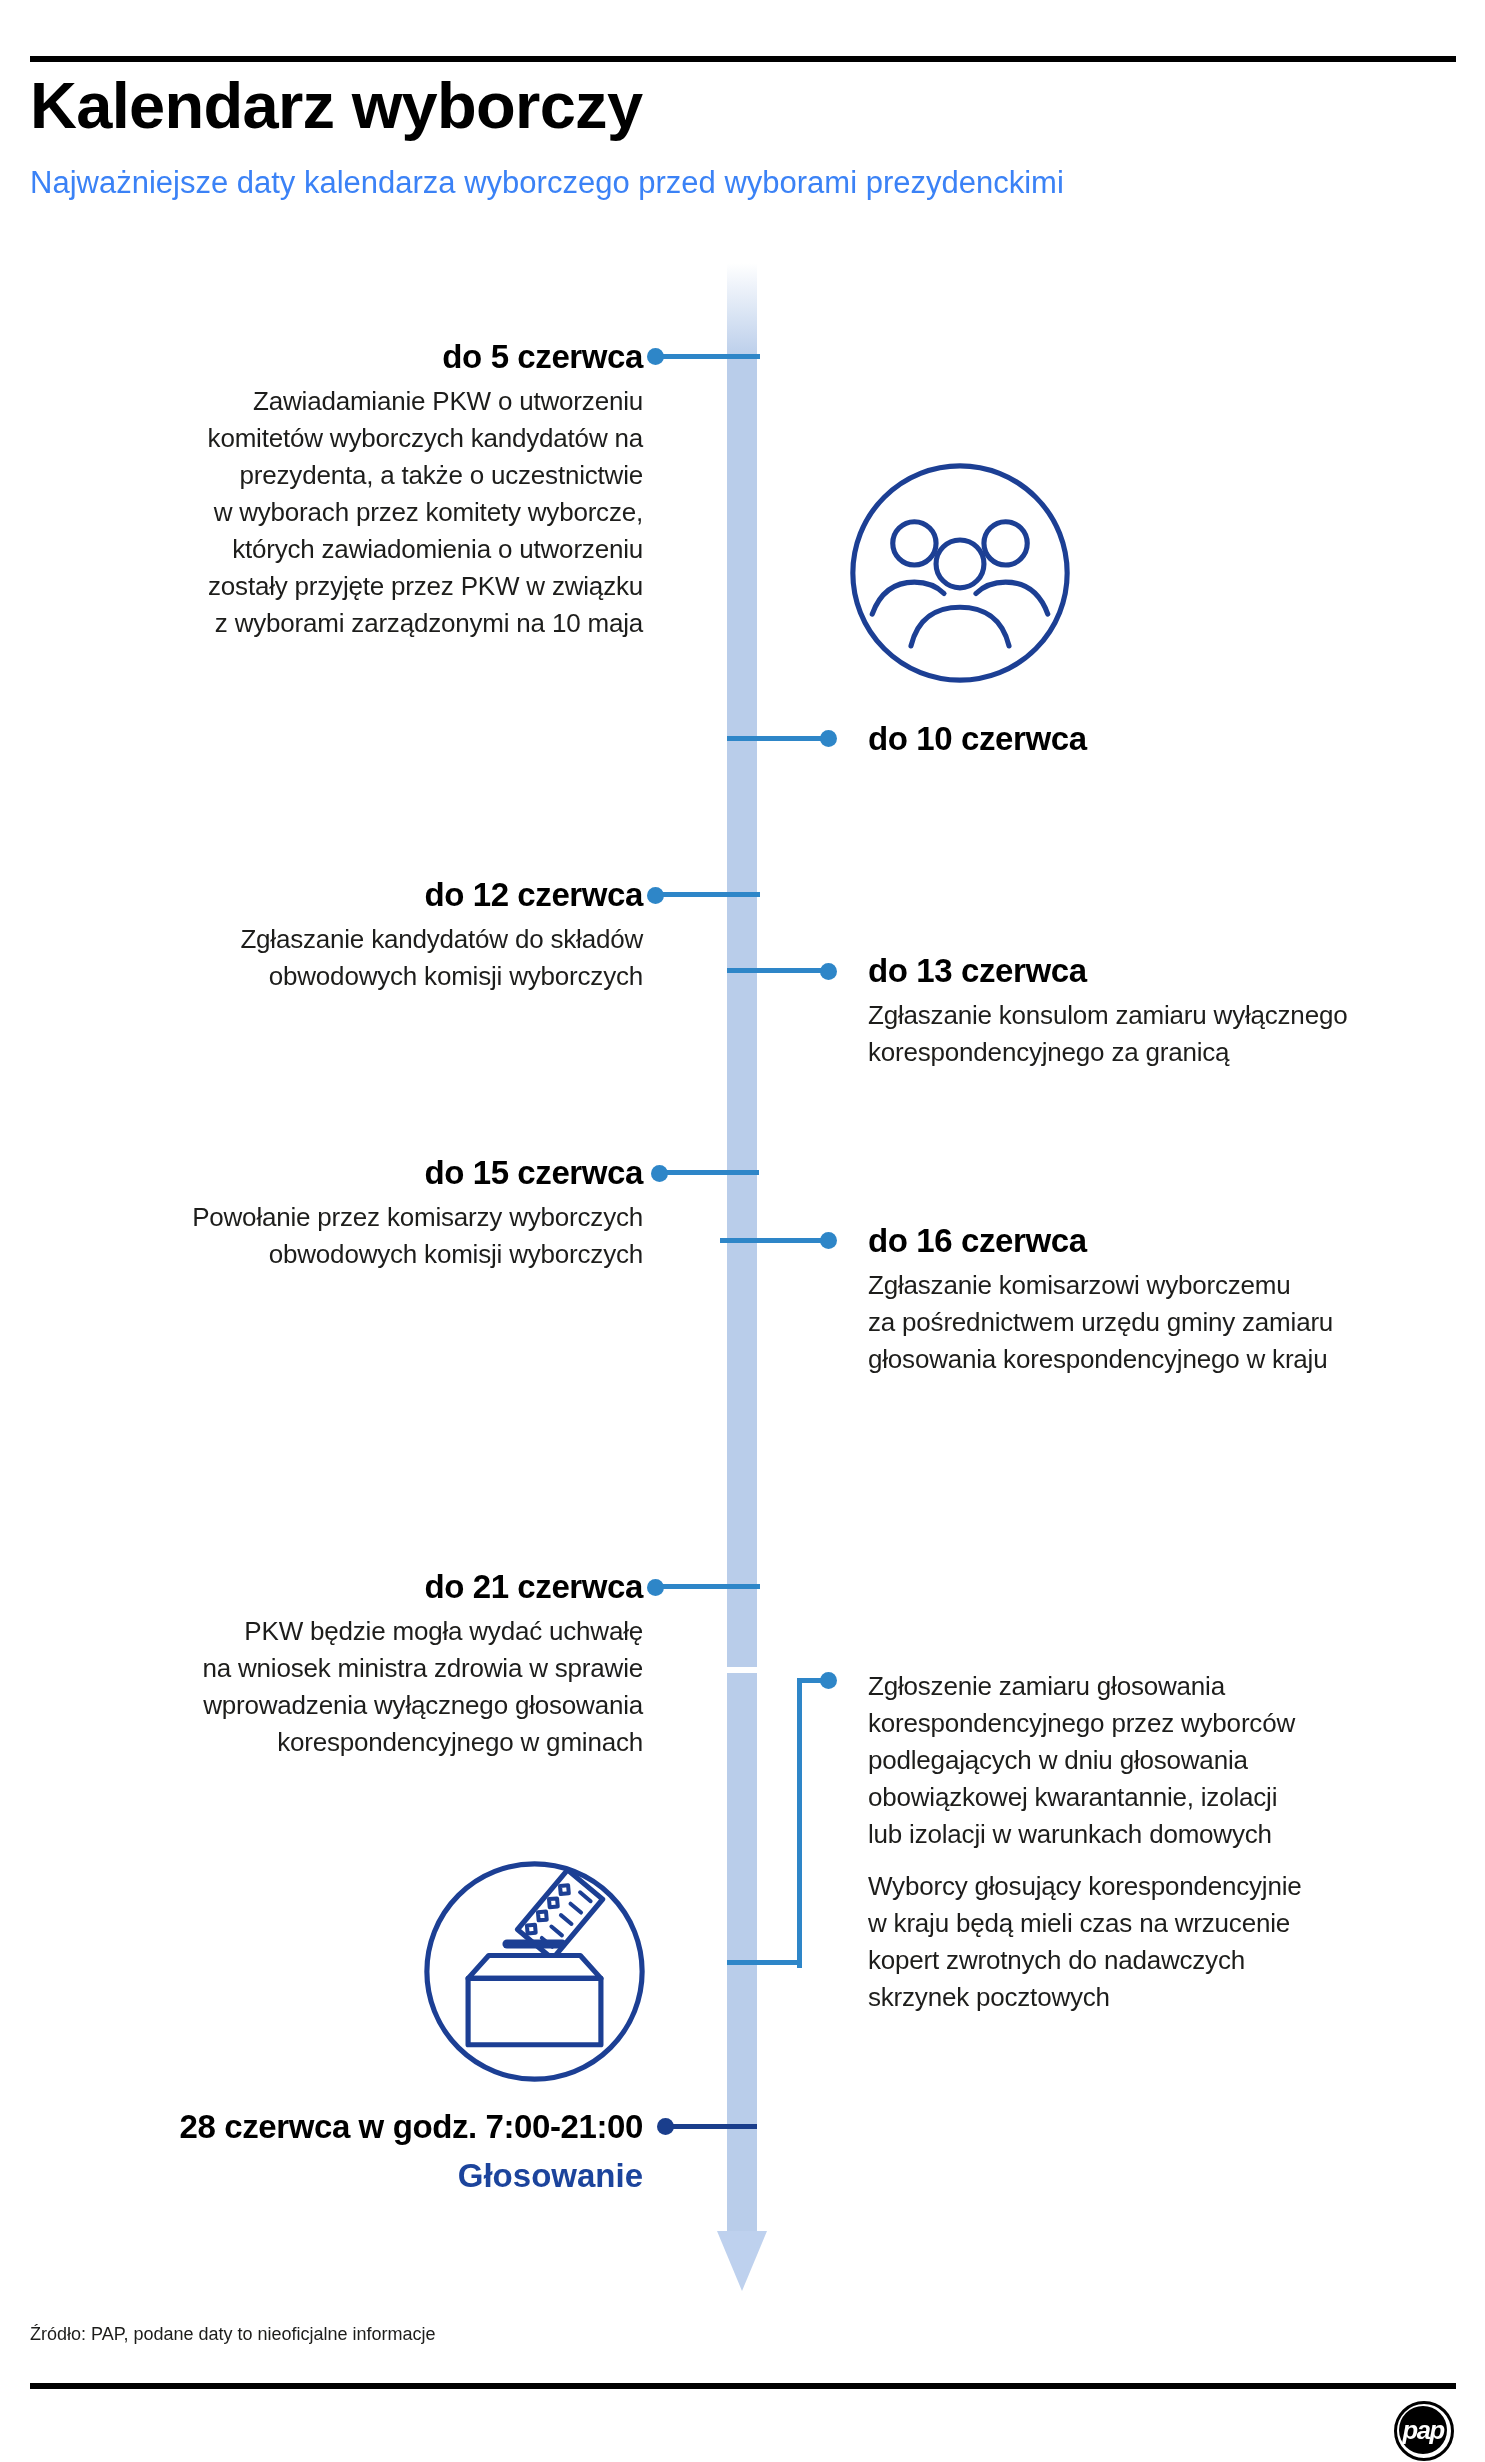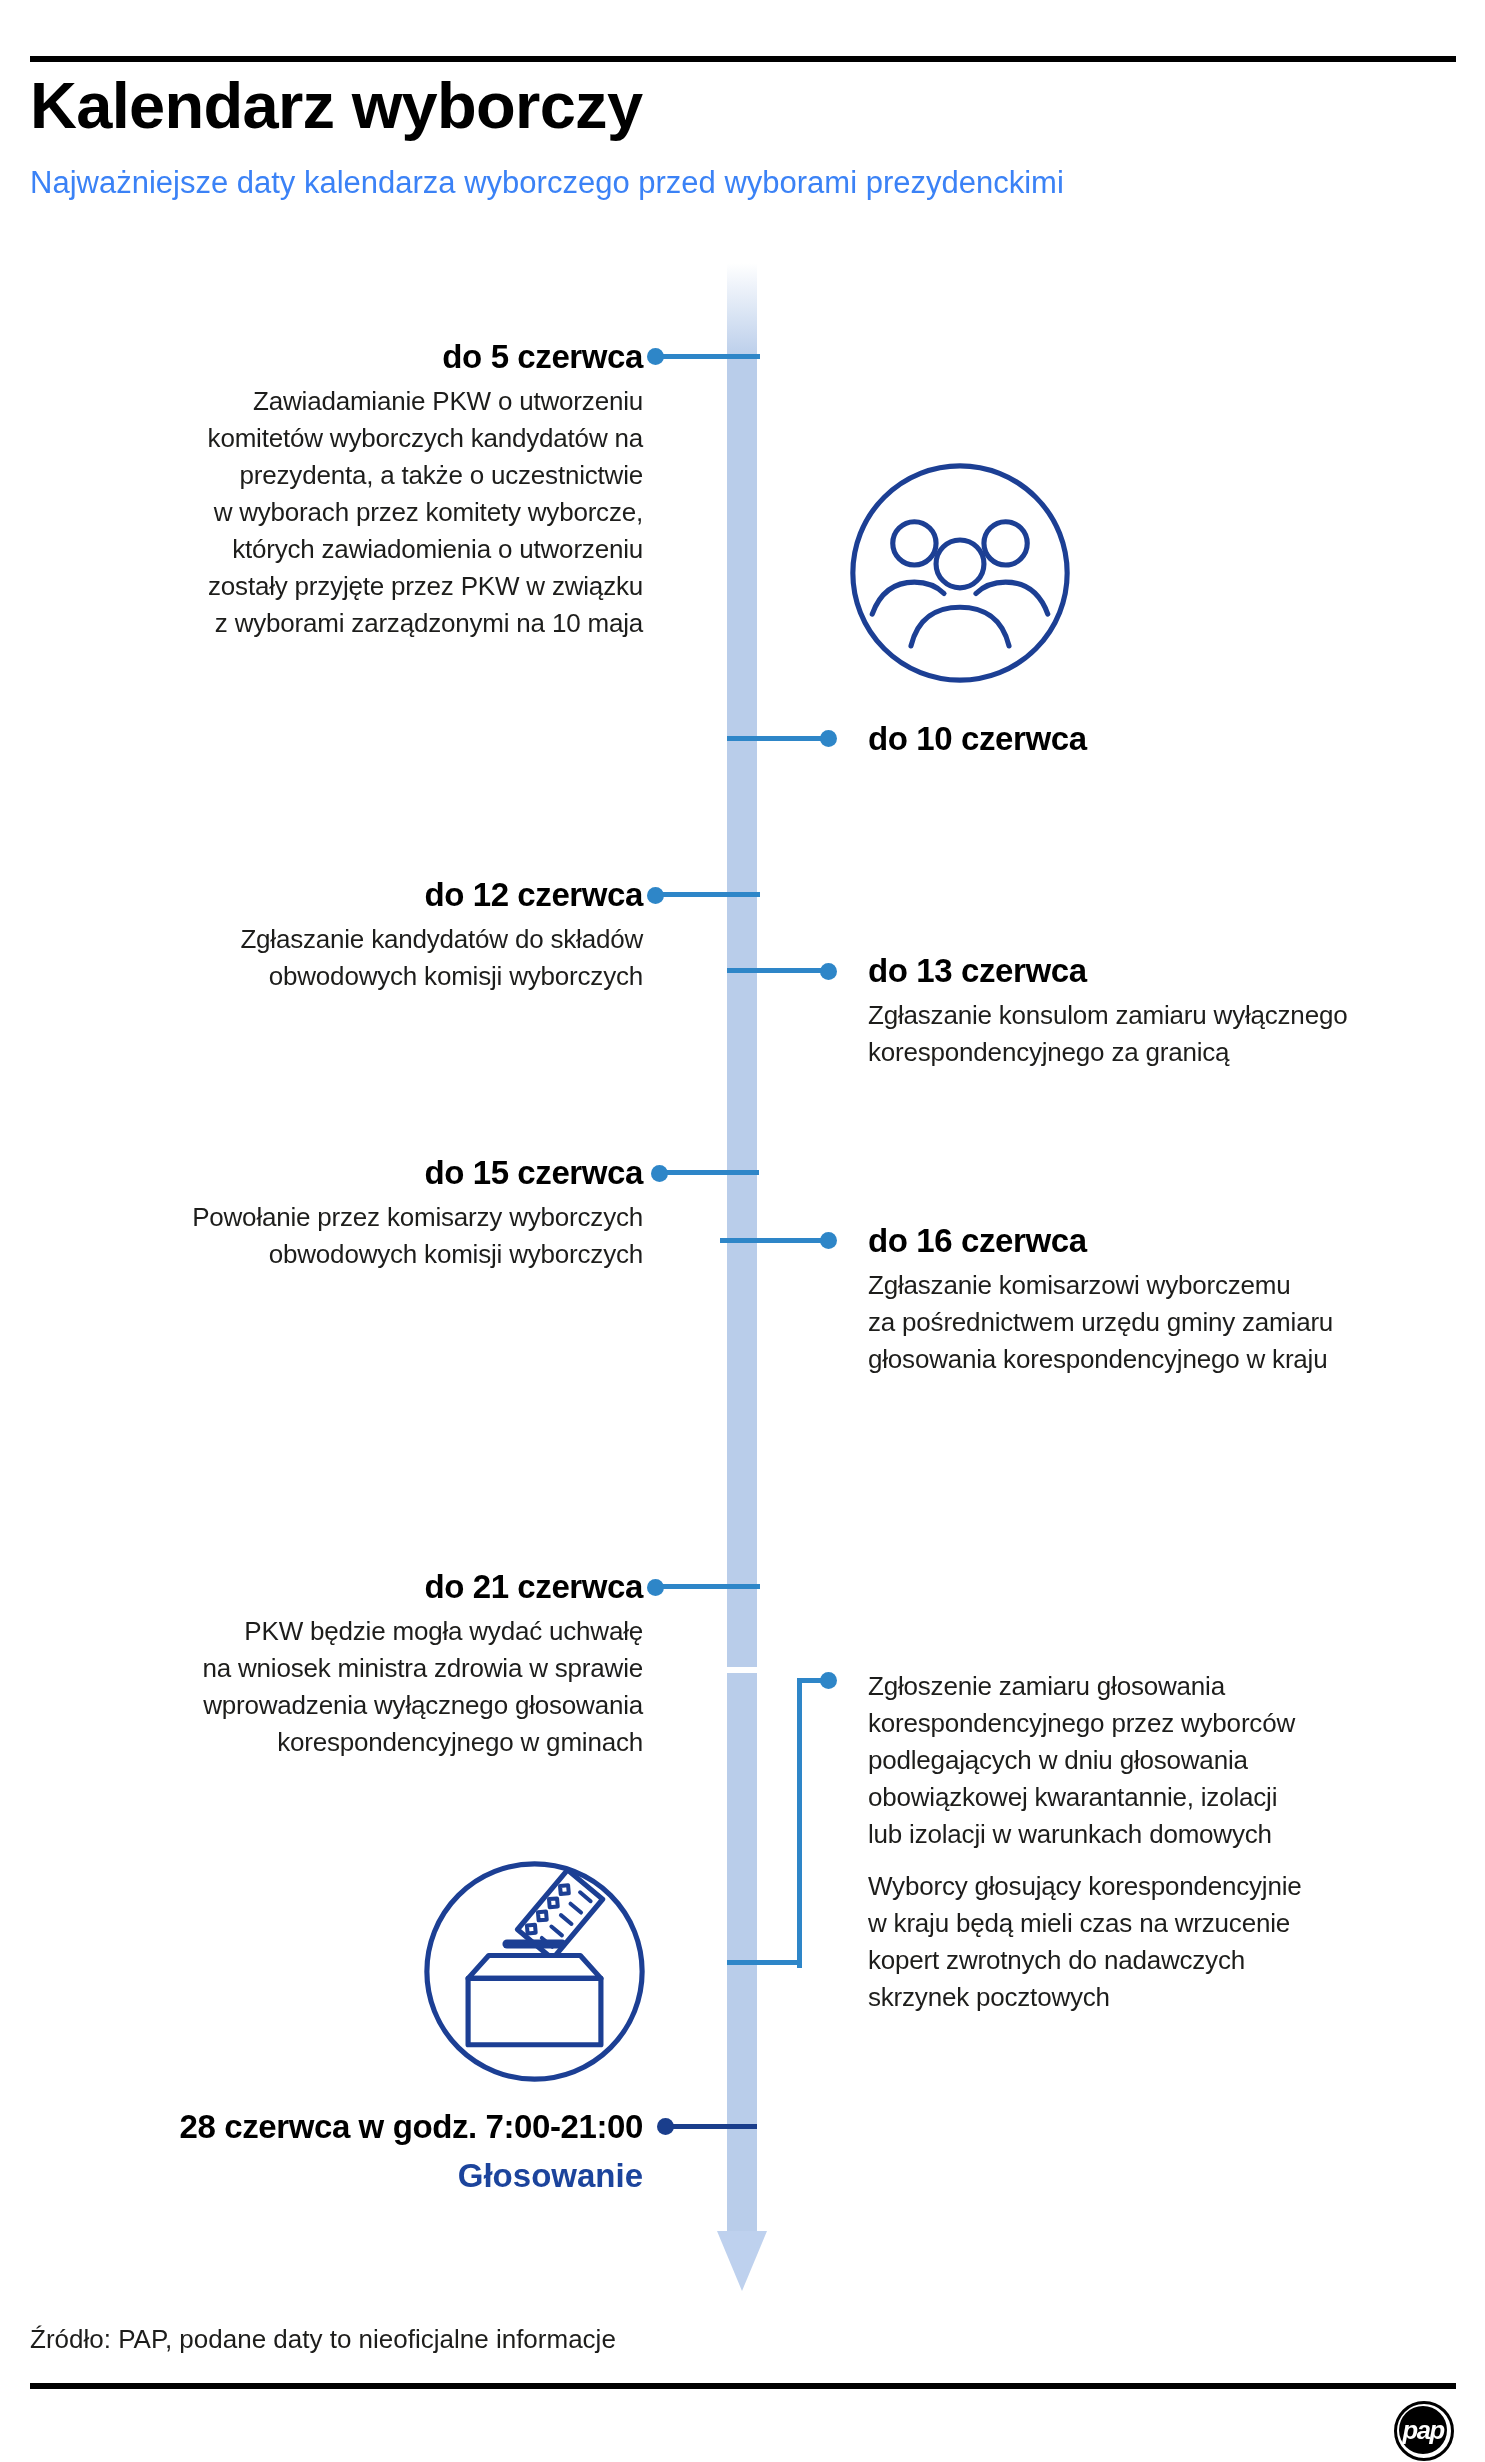--- a/index.html
+++ b/index.html
@@ -31,21 +31,21 @@
   .entry.left{right:842px;width:697px;text-align:right;}
   .entry.right{left:868px;width:619px;text-align:left;}
   .entry .date{font-size:33px;line-height:40px;font-weight:700;color:#000;letter-spacing:-0.4px;}
   .entry .body{margin-top:6.4px;font-size:26px;line-height:37px;font-weight:300;color:#1d1d1b;
                letter-spacing:-0.2px;white-space:pre-line;}
   .entry .body.second{margin-top:15px;}
   .vote-label{margin-top:8.5px;font-size:33px;line-height:40px;font-weight:700;color:#1c449c;}
 
   .icon-wrap{position:absolute;}
 
-  #footer-source{position:absolute;left:30px;top:2324px;font-size:26px;font-weight:300;color:#1d1d1b;}
+  #footer-source{position:absolute;left:30px;top:2324px;font-size:18px;font-weight:300;color:#1d1d1b;}
   #pap-logo{position:absolute;left:1394px;top:2401px;width:60px;height:60px;border:3.6px solid #000;
             border-radius:50%;box-sizing:border-box;background:#fff;}
   #pap-logo-inner{position:absolute;left:2.1px;top:2.1px;width:48px;height:48px;border-radius:50%;
             background:#000;color:#ffffff;display:flex;align-items:center;justify-content:center;
             font-size:25.6px;font-weight:700;font-style:italic;letter-spacing:-1.4px;}
 </style>
 </head>
 <body>
 
 <div id="page">

